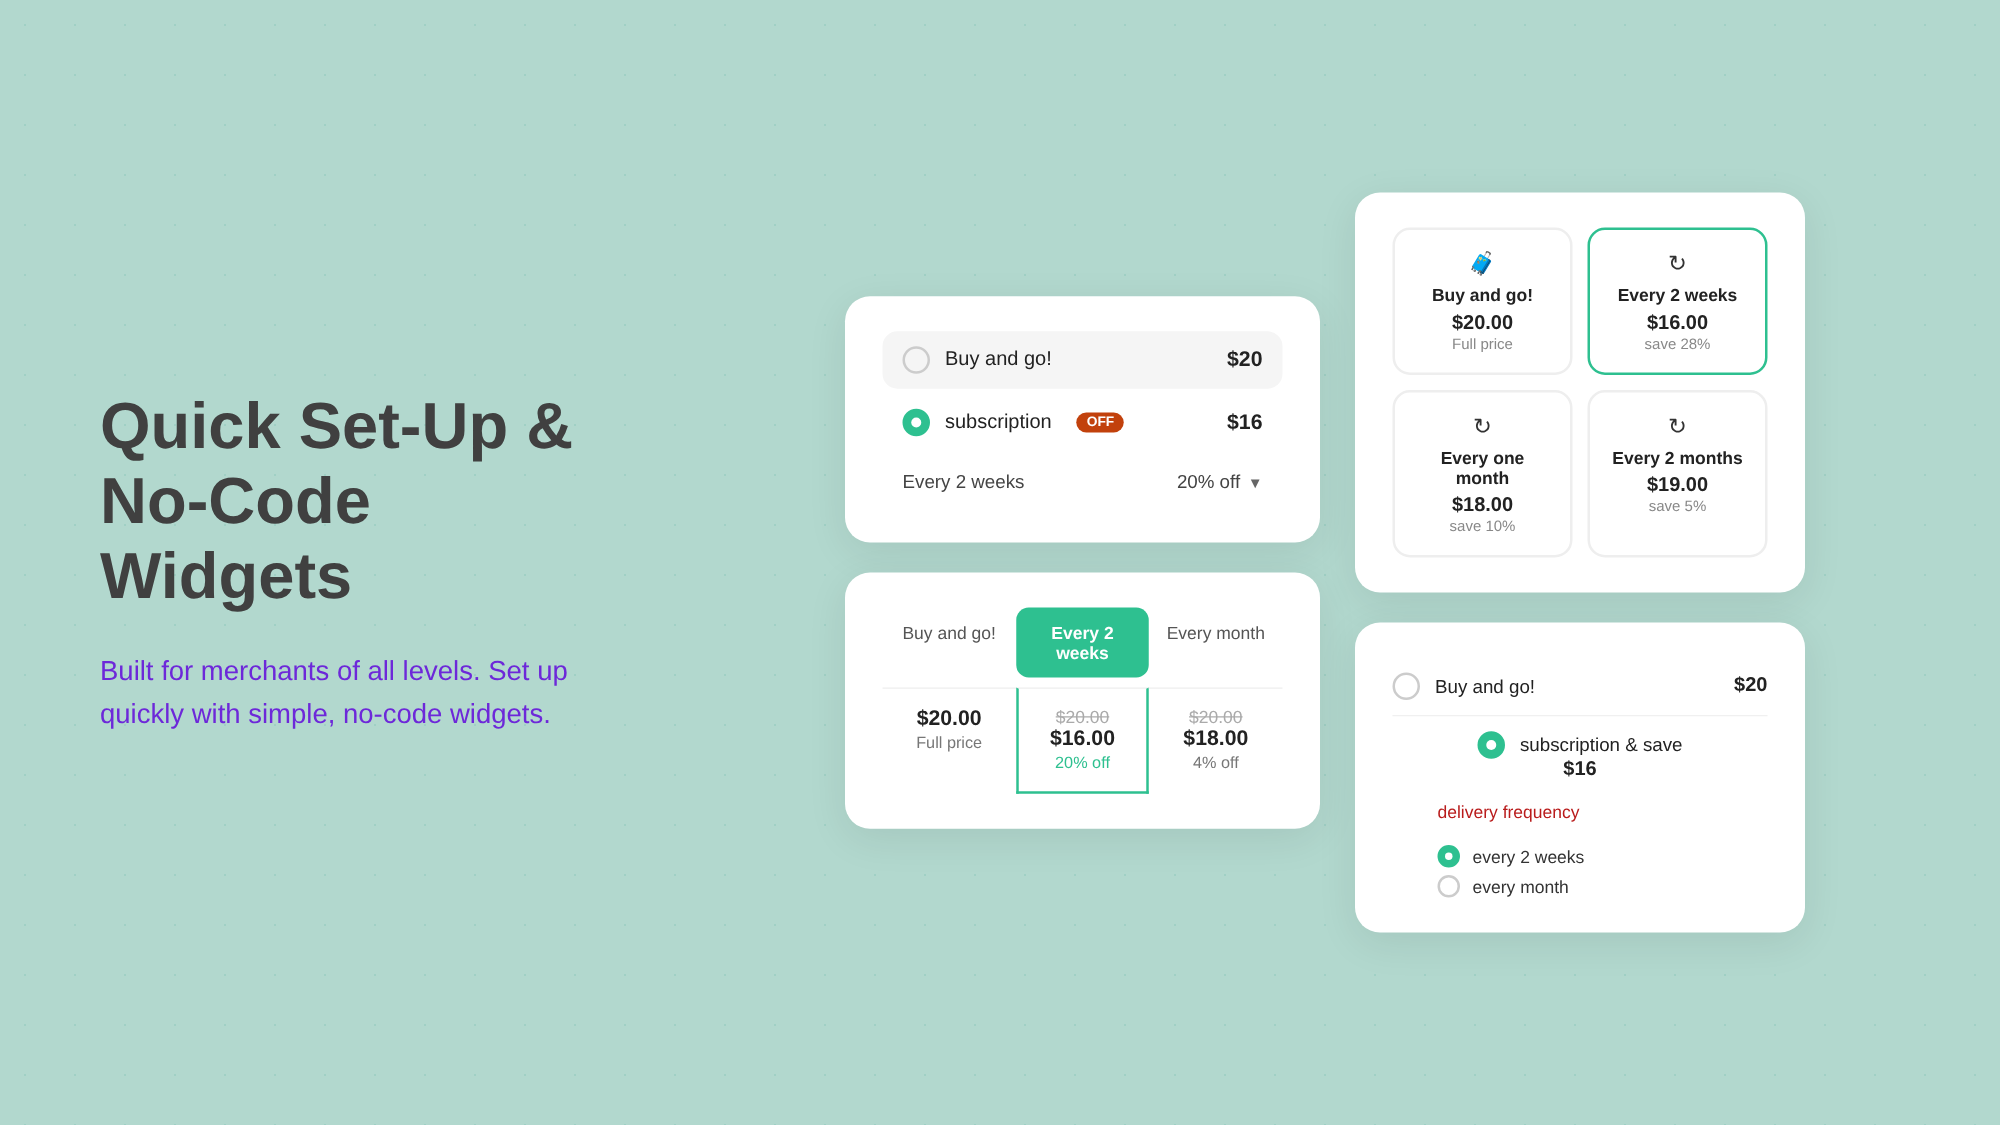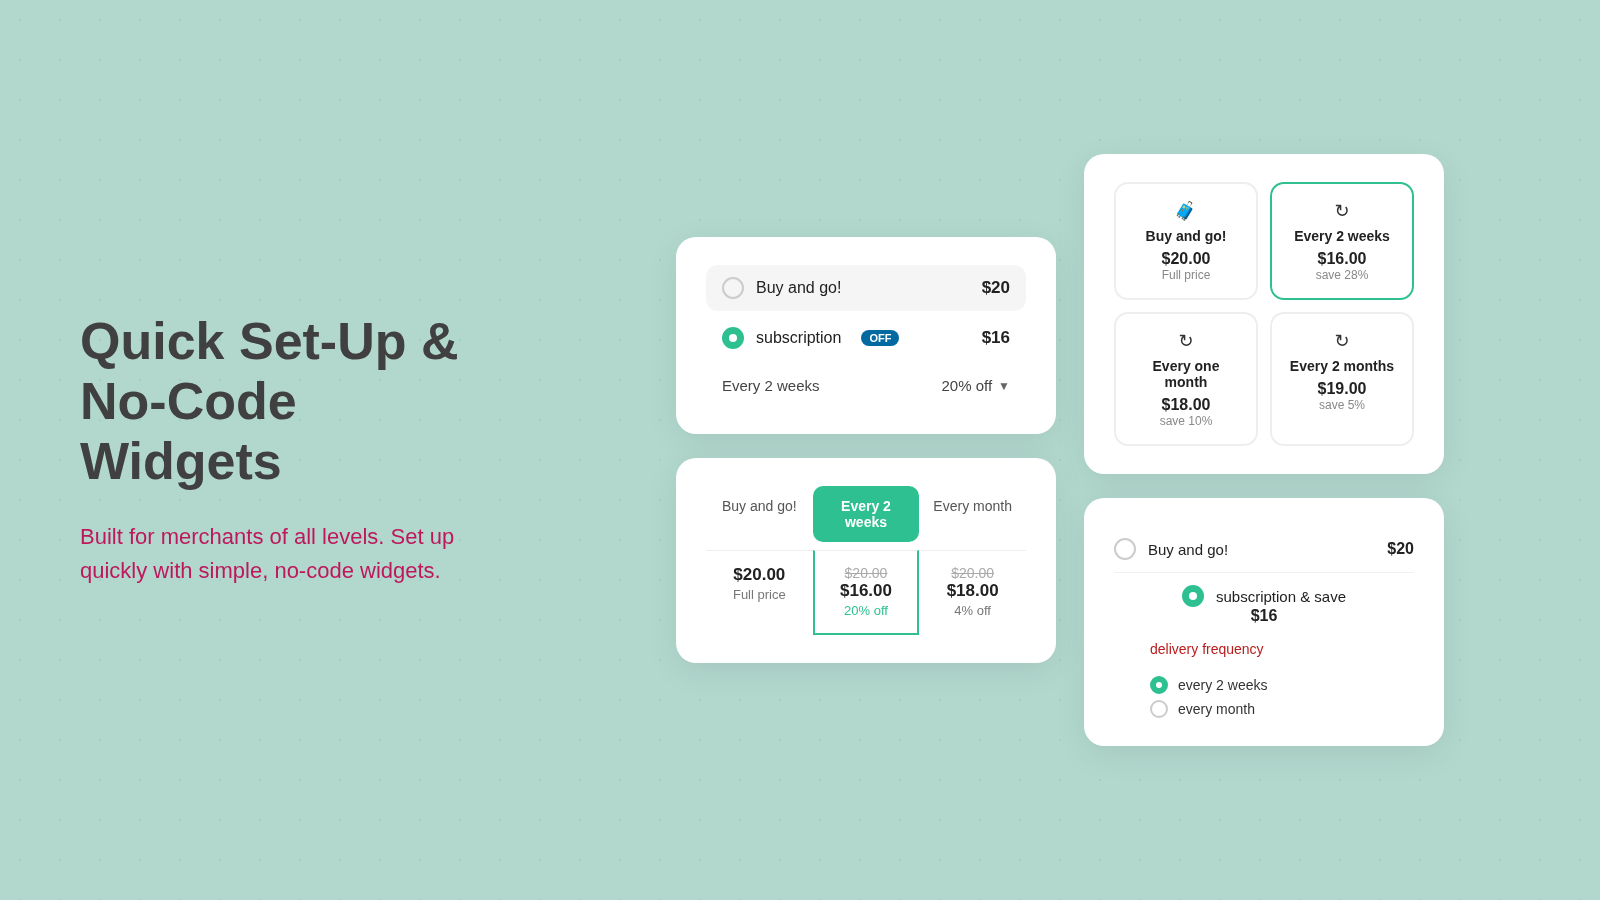--- a/index.html
+++ b/index.html
@@ -42,21 +42,21 @@
       font-size: 52px;
       font-weight: 800;
       color: #404040;
       line-height: 1.15;
       margin-bottom: 28px;
     }
 
     .subtitle {
       font-size: 22px;
       font-weight: 400;
-      color: #be185d;
+      color: #6d28d9;
       line-height: 1.55;
     }
 
     
     .right-section {
       flex: 1;
       display: flex;
       gap: 28px;
       align-items: center;
       justify-content: center;
@@ -130,21 +130,21 @@
       background: white;
     }
 
     .radio-label {
       font-size: 16px;
       font-weight: 500;
       color: #222;
     }
 
     .toggle-badge {
-      background: #0369a1;
+      background: #c2410c;
       color: white;
       font-size: 11px;
       font-weight: 700;
       padding: 2px 8px;
       border-radius: 20px;
       margin-left: 8px;
     }
 
     .radio-price {
       font-size: 17px;

